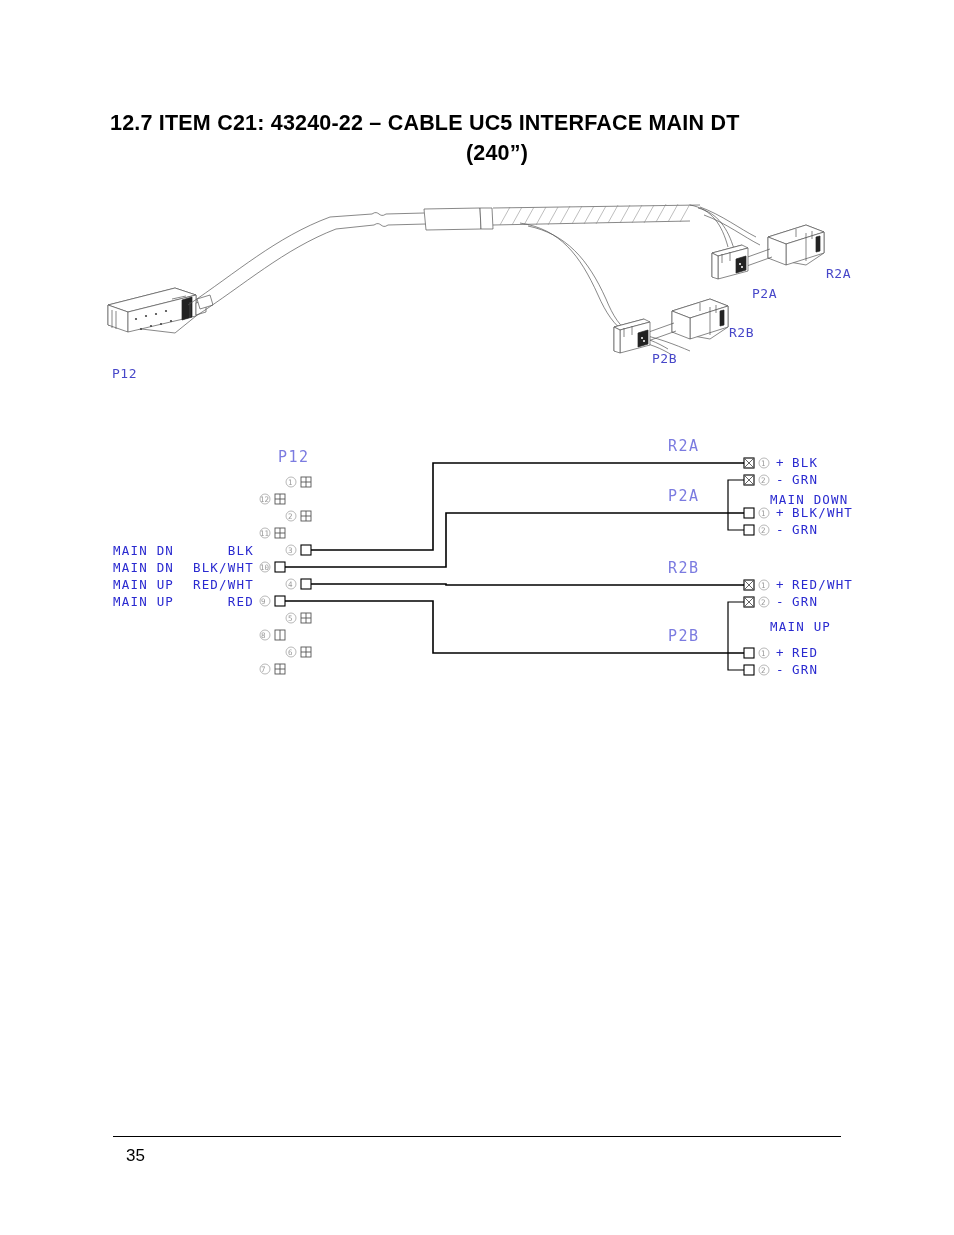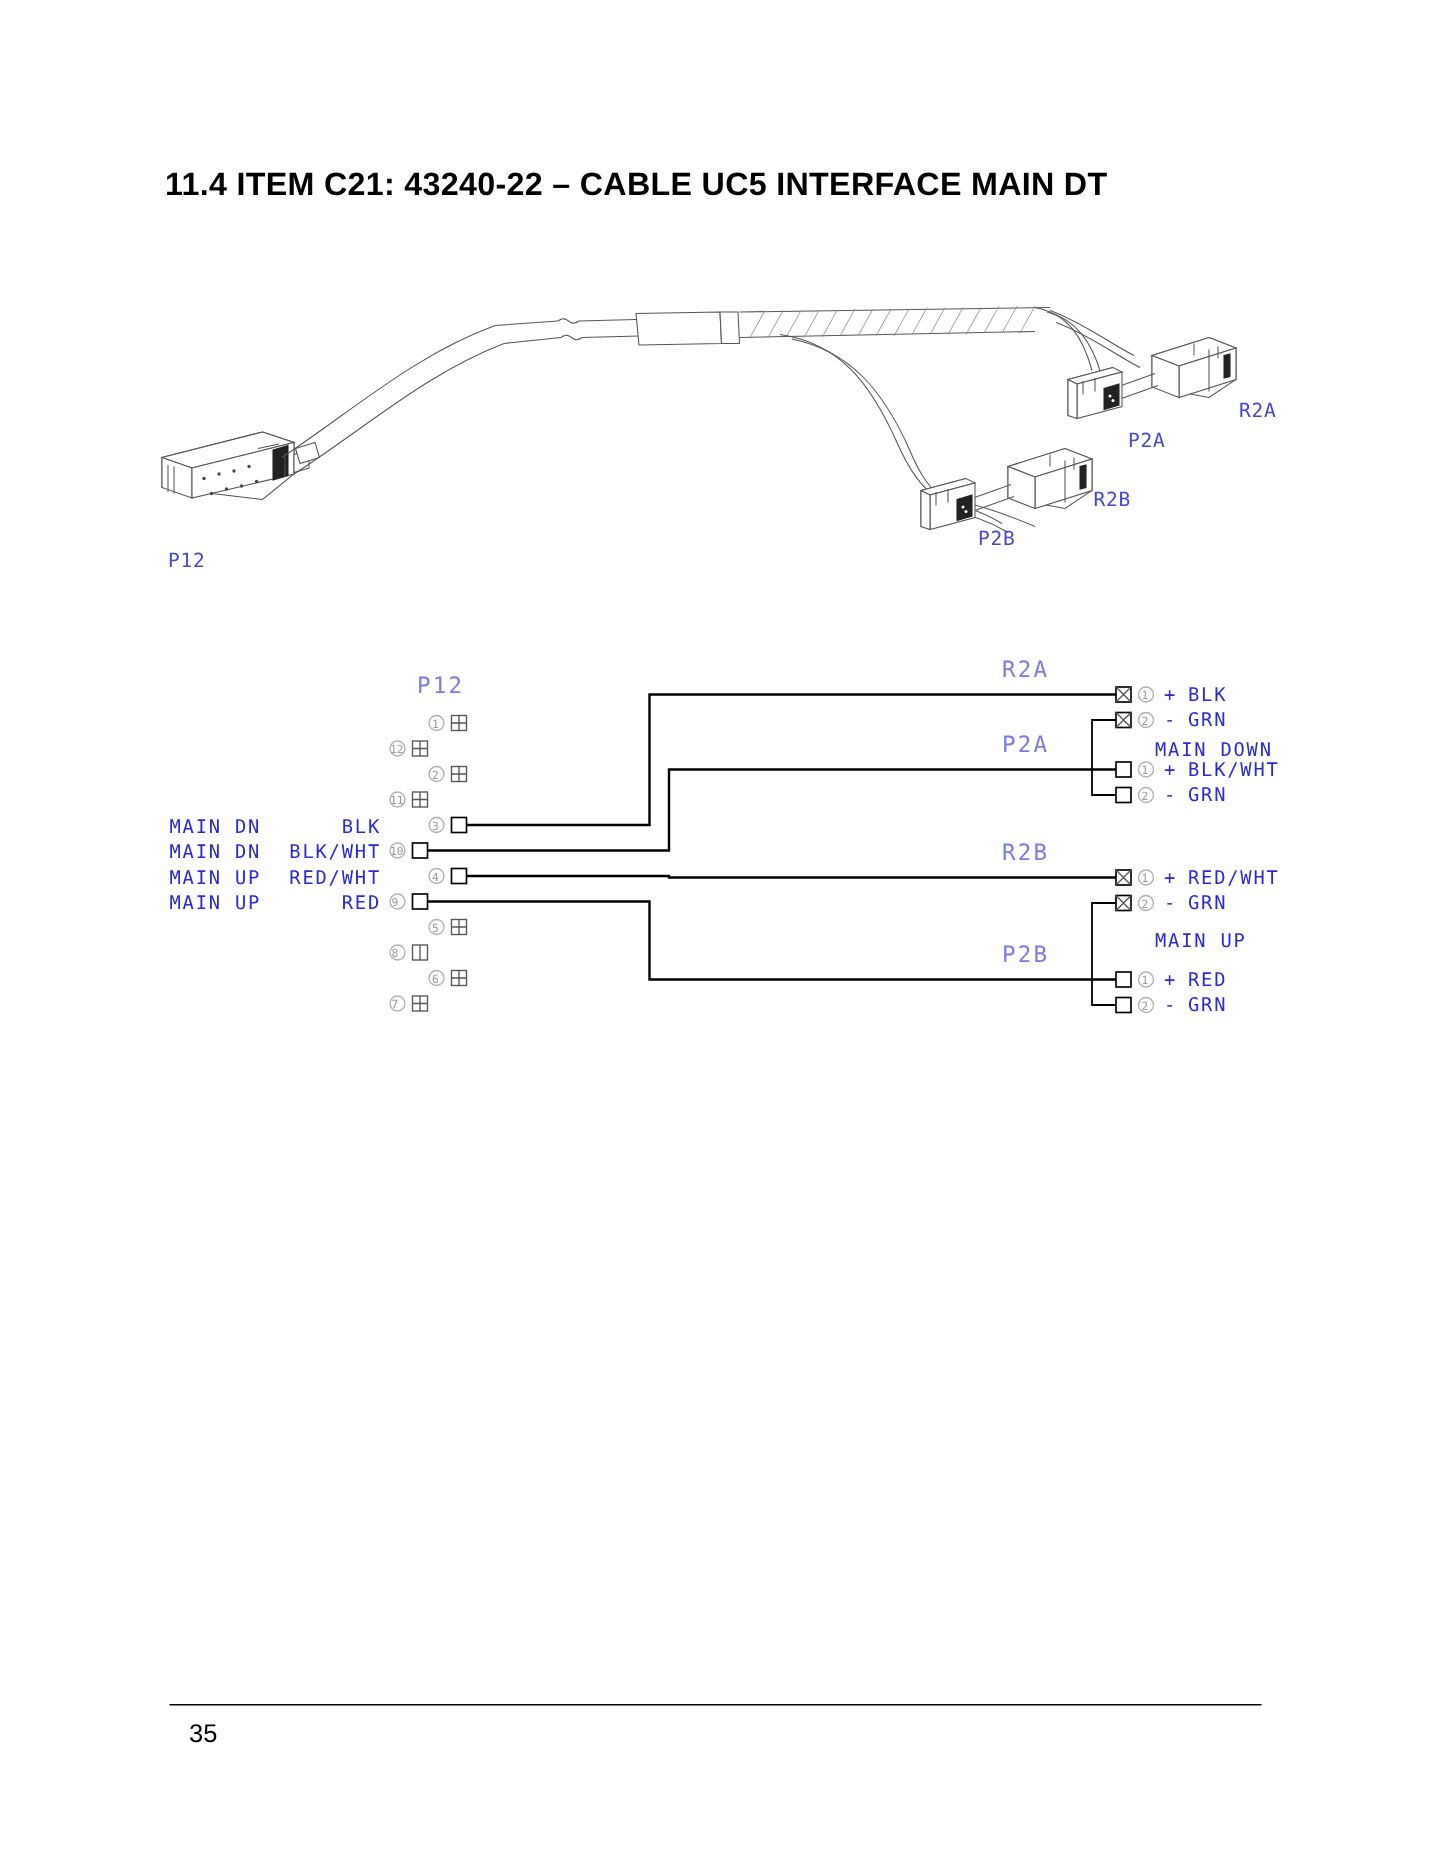--- a/index.html
+++ b/index.html
@@ -130,21 +130,22 @@
     font-family: "Liberation Sans", sans-serif;
     font-size: 17px;
     color: #000000;
     margin-left: 12px;
   }
 </style>
 </head>
 <body>
 
 <div class="page-heading">
-  <span class="heading-line1">11.4  ITEM C21:  43240-22 – CABLE UC5 INTERFACE MAIN DT</span>
+  <span class="heading-line1">12.7  ITEM C21:  43240-22 – CABLE UC5 INTERFACE MAIN DT</span>
+  <span class="heading-line2">(240”)</span>
 </div>
 
 <div id="illustration">
 <svg width="954" height="220" viewBox="0 0 954 220" xmlns="http://www.w3.org/2000/svg">
   <g stroke="#555555" stroke-width="0.7" fill="none">
 
     <g>
       <path d="M108,325 L108,305 L175,288 L196,295 L196,316 L175,333 Z" transform="translate(0,-185)" fill="#ffffff"></path>
       <path d="M108,305 L175,288 L196,295 L128,312 Z" transform="translate(0,-185)" fill="#ffffff"></path>
       <path d="M108,305 L128,312 L128,332 L108,325 Z" transform="translate(0,-185)" fill="#ffffff"></path>

